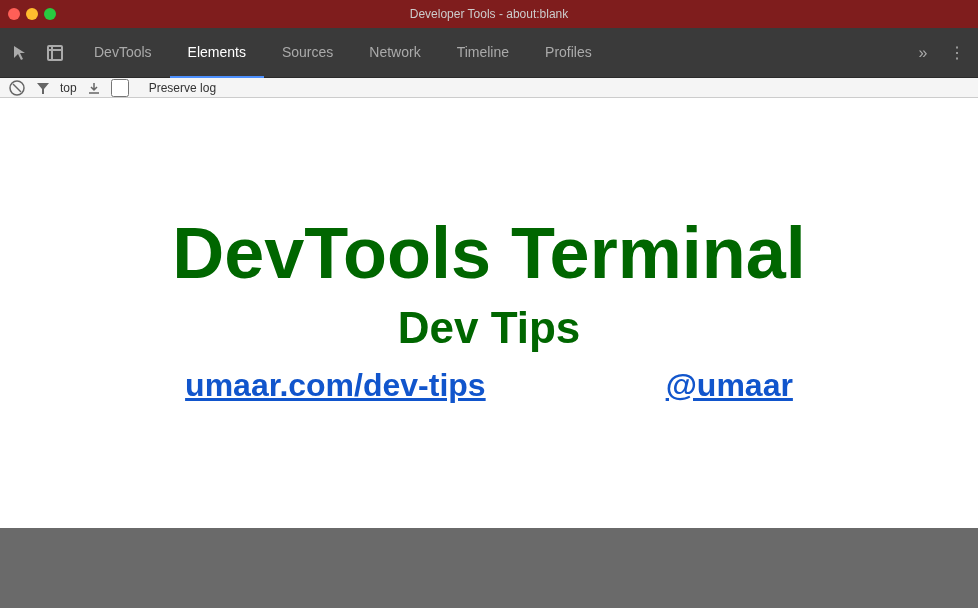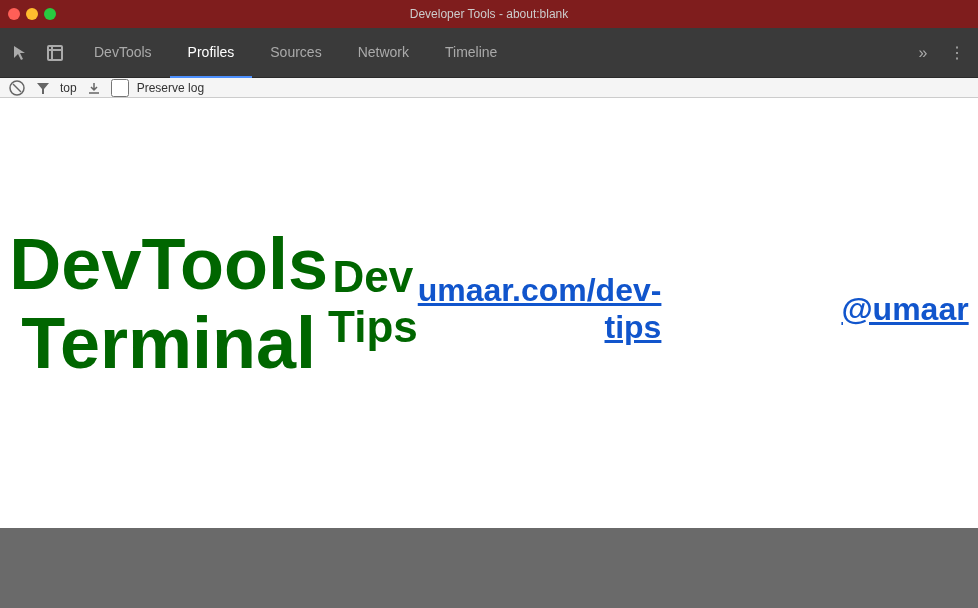--- a/index.html
+++ b/index.html
@@ -144,37 +144,37 @@
     }
 
     .console-toolbar-text {
       font-size: 12px;
       color: #333;
     }
 
     .console-toolbar-checkbox-area {
       display: flex;
       align-items: center;
-      gap: 8px;
+      gap: 20px;
     }
 
     .console-toolbar-input {
       border: 1px solid #cccccc;
       border-radius: 2px;
       background: white;
       height: 18px;
       width: 18px;
     }
 
     
     .main-content {
       background: #ffffff;
       height: calc(608px - 28px - 50px - 28px - 80px);
       display: flex;
-      flex-direction: row;
+      flex-direction: column;
       align-items: center;
       justify-content: center;
       padding: 20px;
     }
 
     .headline {
       font-size: 72px;
       font-weight: 800;
       color: #006600;
       text-align: center;
@@ -240,30 +240,33 @@
         <path d="M6 2 L6 16 M2 6 L16 6"></path>
       </svg>
     </div>
   </div>
 
   <div class="nav-tabs">
     <div class="nav-tab">
       <span>DevTools</span>
     </div>
     <div class="nav-tab active">
+      <span>Elements</span>
+    </div>
+    <div class="nav-tab">
+      <span>Sources</span>
+    </div>
+    <div class="nav-tab">
+      <span>Network</span>
+    </div>
+    <div class="nav-tab">
+      <span>Timeline</span>
+    </div>
+    <div class="nav-tab">
       <span>Profiles</span>
-    </div>
-    <div class="nav-tab">
-      <span>Sources</span>
-    </div>
-    <div class="nav-tab">
-      <span>Network</span>
-    </div>
-    <div class="nav-tab">
-      <span>Timeline</span>
     </div>
   </div>
 
   <div class="toolbar-right">
     <div class="more-btn">
       <span>»</span>
     </div>
     <div class="more-btn">
       <span>⋮</span>
     </div>

